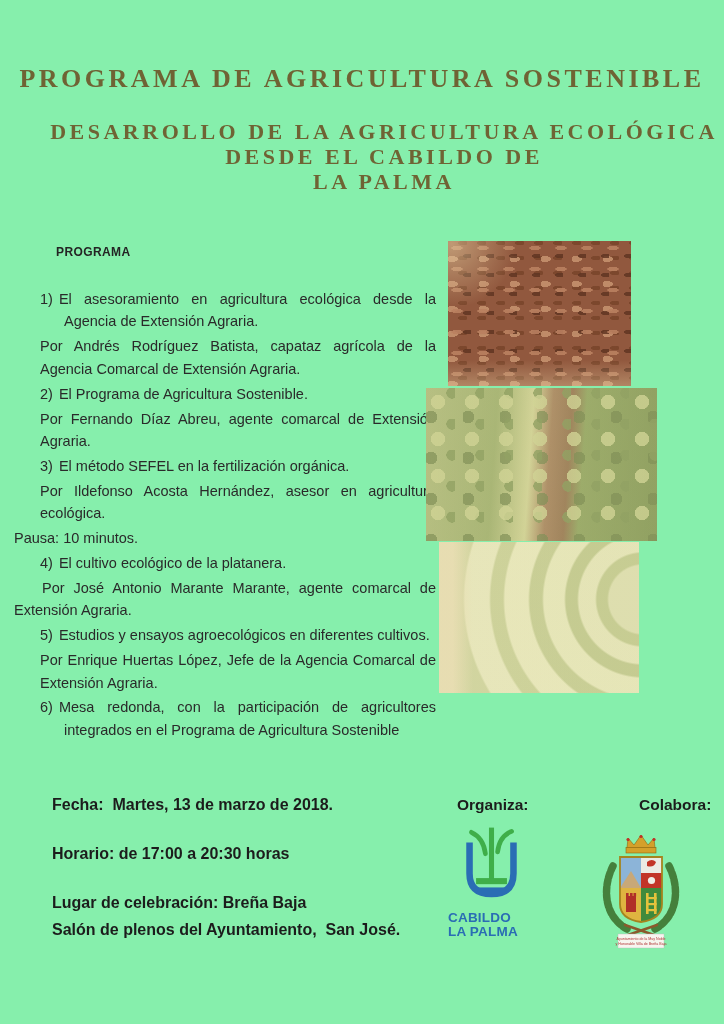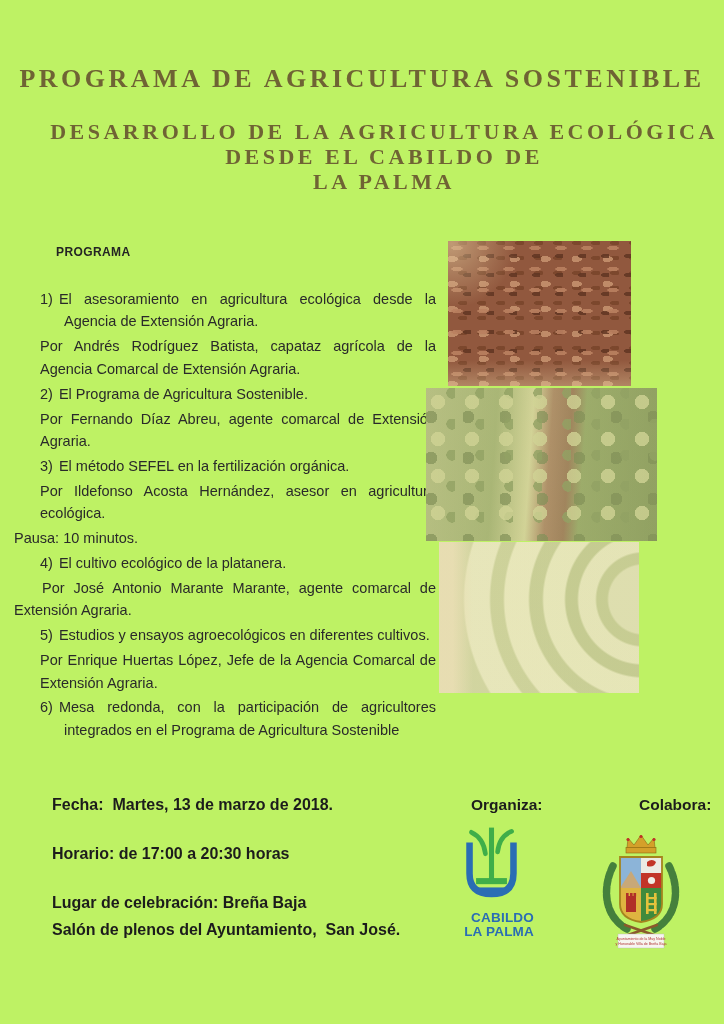--- a/index.html
+++ b/index.html
@@ -1,18 +1,18 @@
 <!DOCTYPE html>
 <html><head>
 <meta charset="utf-8">
 <style>
   html,body{margin:0;padding:0;background:#fff;}
   .poster{
     position:relative;width:724px;height:1024px;overflow:hidden;
-    background:#bef264;
+    background:#86efac;
     font-family:"Liberation Sans",sans-serif;color:#2a2a2a;
   }
   
   .title{
     position:absolute;top:64px;left:0;width:724px;text-align:center;
     font-family:"Liberation Serif",serif;font-weight:bold;
     font-size:26px;letter-spacing:3.5px;color:#6f6334;
   }
   .subtitle{
     position:absolute;top:119px;left:0;width:724px;text-align:center;
@@ -82,24 +82,24 @@
     position:absolute;left:52px;font-weight:bold;font-size:16px;color:#1c1c1c;
     white-space:pre-wrap;
   }
   #info-date{top:796px;}
   #info-time{top:845px;}
   #info-place{top:894px;}
   #info-venue{top:921px;}
   .org-label{
     position:absolute;top:796px;font-weight:bold;font-size:15.5px;color:#1c1c1c;
   }
-  #organiza-label{left:471px;}
+  #organiza-label{left:457px;}
   #colabora-label{left:600px;margin-left:39px;}
   
-  .cabildo{position:absolute;left:448px;top:822px;width:86px;text-align:right;}
+  .cabildo{position:absolute;left:448px;top:822px;width:86px;text-align:left;}
   .cabildo svg{display:block;margin:0 auto;}
   .cabildo-wordmark{
     margin-top:3px;font-weight:bold;font-size:13.5px;line-height:14px;
     color:#2a6db4;letter-spacing:.2px;font-family:"Liberation Sans",sans-serif;
   }
   .coat{position:absolute;left:597px;top:830px;width:88px;height:122px;}
 </style>
 </head>
 <body>
 

